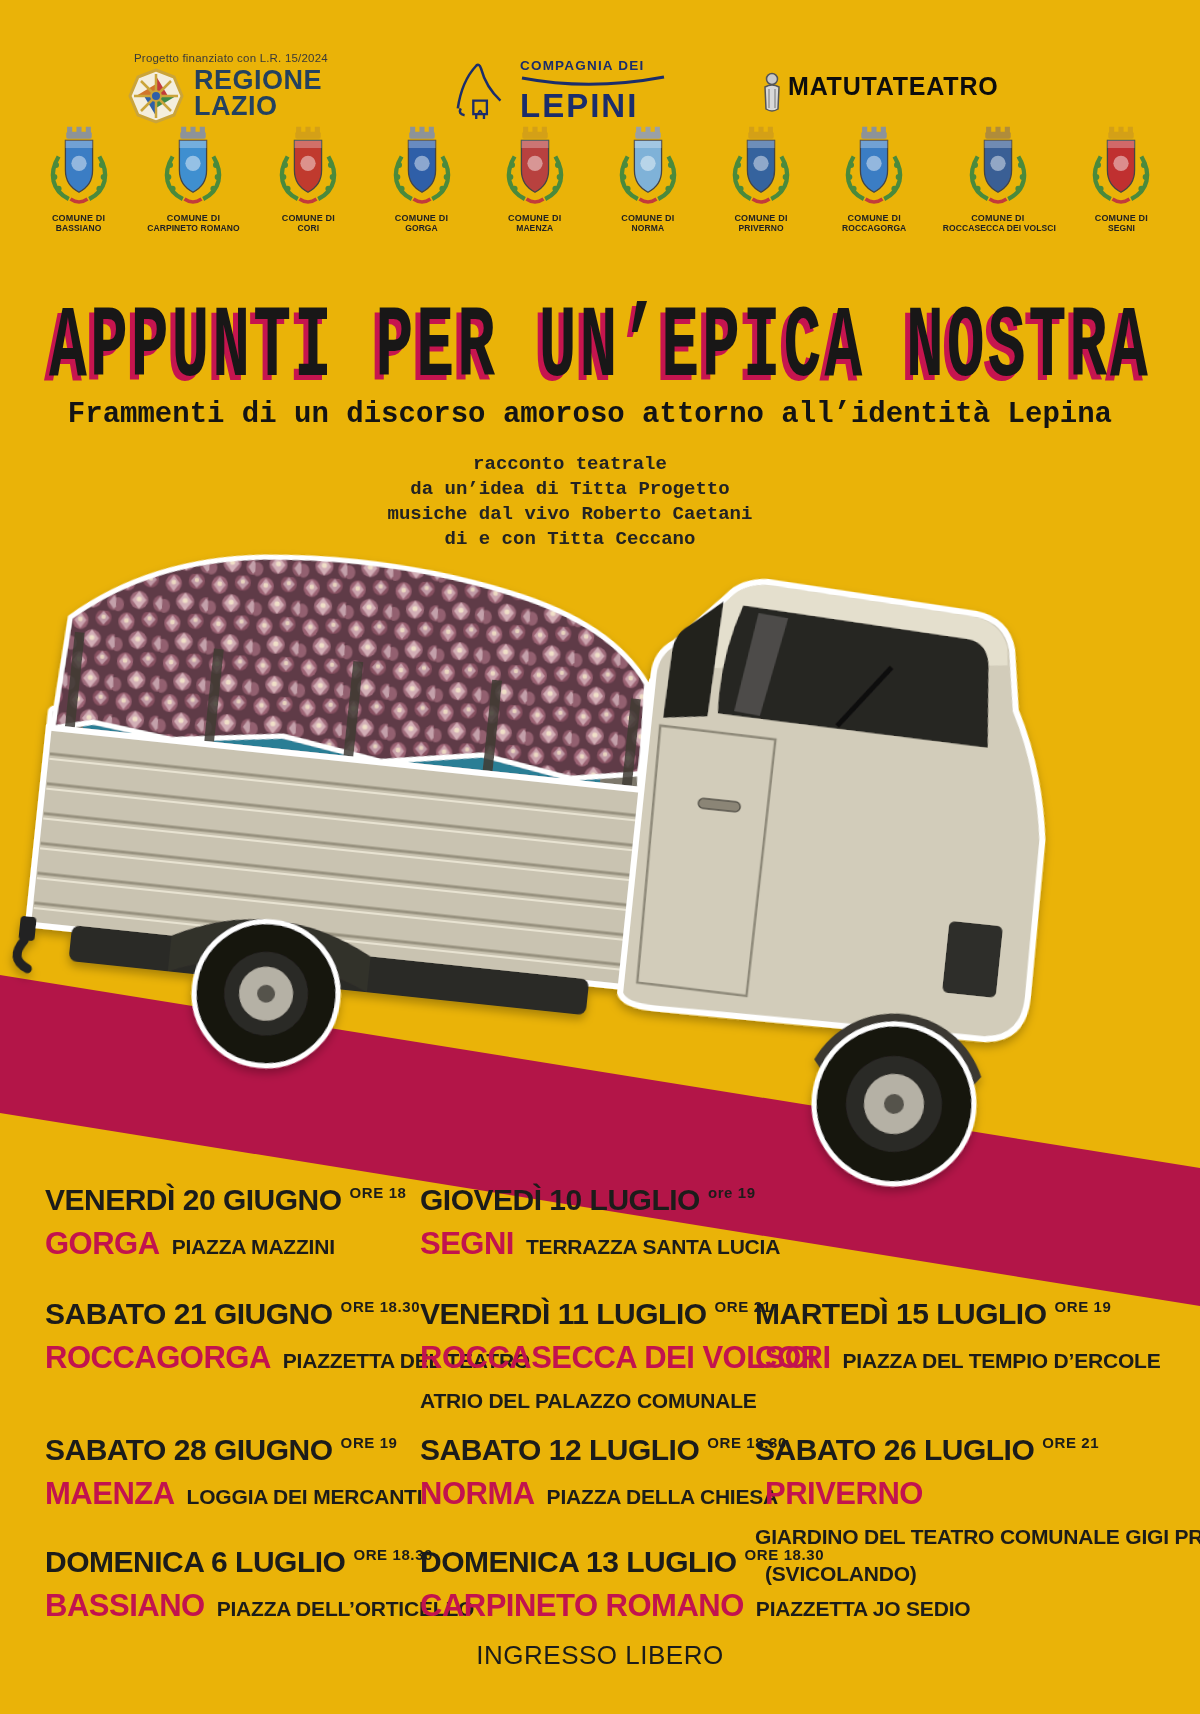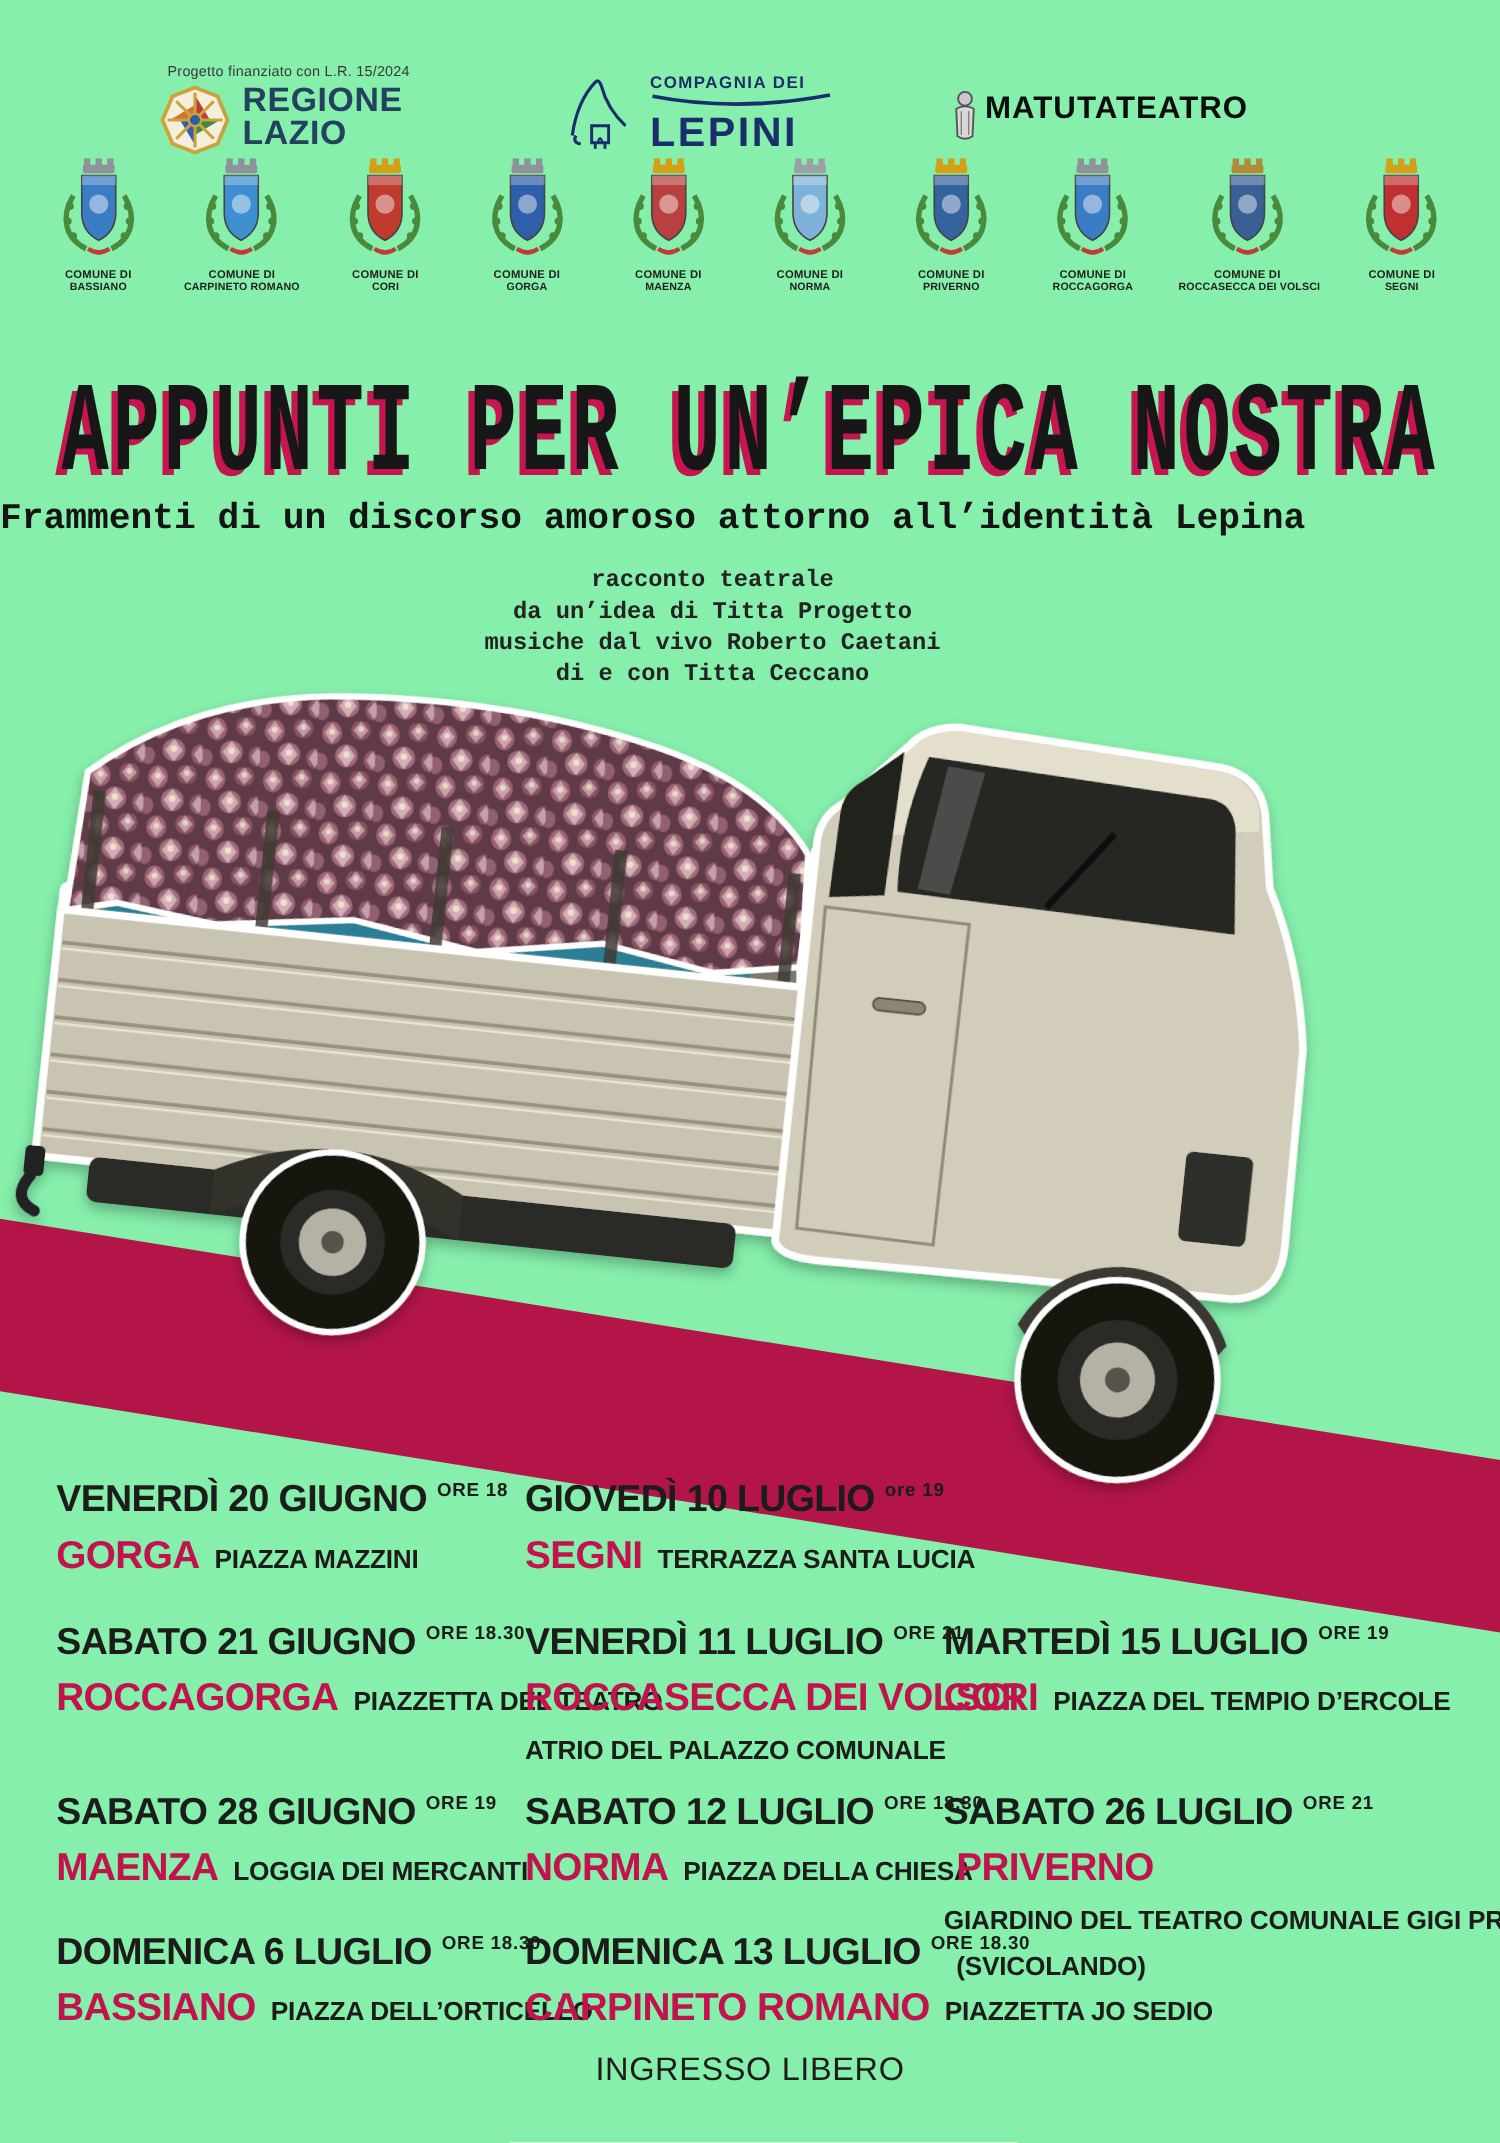--- a/index.html
+++ b/index.html
@@ -1,16 +1,16 @@
 <!DOCTYPE html>
 <html><head>
 <meta charset="utf-8">
 <style>
   html,body{margin:0;padding:0;background:#ffffff;}
-  .poster{position:relative;width:1200px;height:1714px;background:#86efac;overflow:hidden;
+  .poster{position:relative;width:1200px;height:1714px;background:#eab308;overflow:hidden;
           font-family:"Liberation Sans",sans-serif;color:#1c1c1a;}
   .abs{position:absolute;}
 
   
   .funding{left:134px;top:52px;font-size:11.5px;color:#3a3a3a;letter-spacing:.2px;}
   .reg-emblem{left:128px;top:68px;}
   .reg-text{left:194px;top:67px;font-weight:700;font-size:27px;line-height:26px;color:#24415f;letter-spacing:.5px;}
   .lepini{left:452px;top:58px;display:flex;align-items:flex-start;}
   .lepini-text{margin-left:6px;color:#1b2d6b;}
   .lepini-top{font-weight:800;font-size:13.5px;letter-spacing:1.2px;}
@@ -24,21 +24,21 @@
   .crest{width:68px;height:82px;}
   .muni-label{font-size:9px;font-weight:700;color:#222;margin-top:3px;letter-spacing:.2px;}
   .muni-name{font-size:8.5px;font-weight:700;color:#222;white-space:nowrap;letter-spacing:.1px;}
 
   
   .title{left:0;top:291px;width:1200px;text-align:center;
          font-family:"Liberation Mono","DejaVu Sans Mono",monospace;
          font-weight:700;font-size:63px;letter-spacing:3px;color:#181717;
          transform:scaleY(1.62);transform-origin:center top;white-space:nowrap;
          text-shadow:-5px 3px 0 #c6154f;}
-  .subtitle{left:0;top:398px;width:1112px;text-align:left;
+  .subtitle{left:0;top:398px;width:1112px;text-align:right;
          font-family:"Liberation Mono","DejaVu Sans Mono",monospace;
          font-weight:700;font-size:29px;color:#141414;white-space:nowrap;}
   .credits{left:0;top:452px;width:1112px;text-align:center;
          font-family:"Liberation Mono","DejaVu Sans Mono",monospace;
          font-weight:700;font-size:19px;line-height:25px;color:#232323;padding-left:14px;}
 
   
   .art{left:0;top:0;width:1200px;height:1714px;}
 
   

